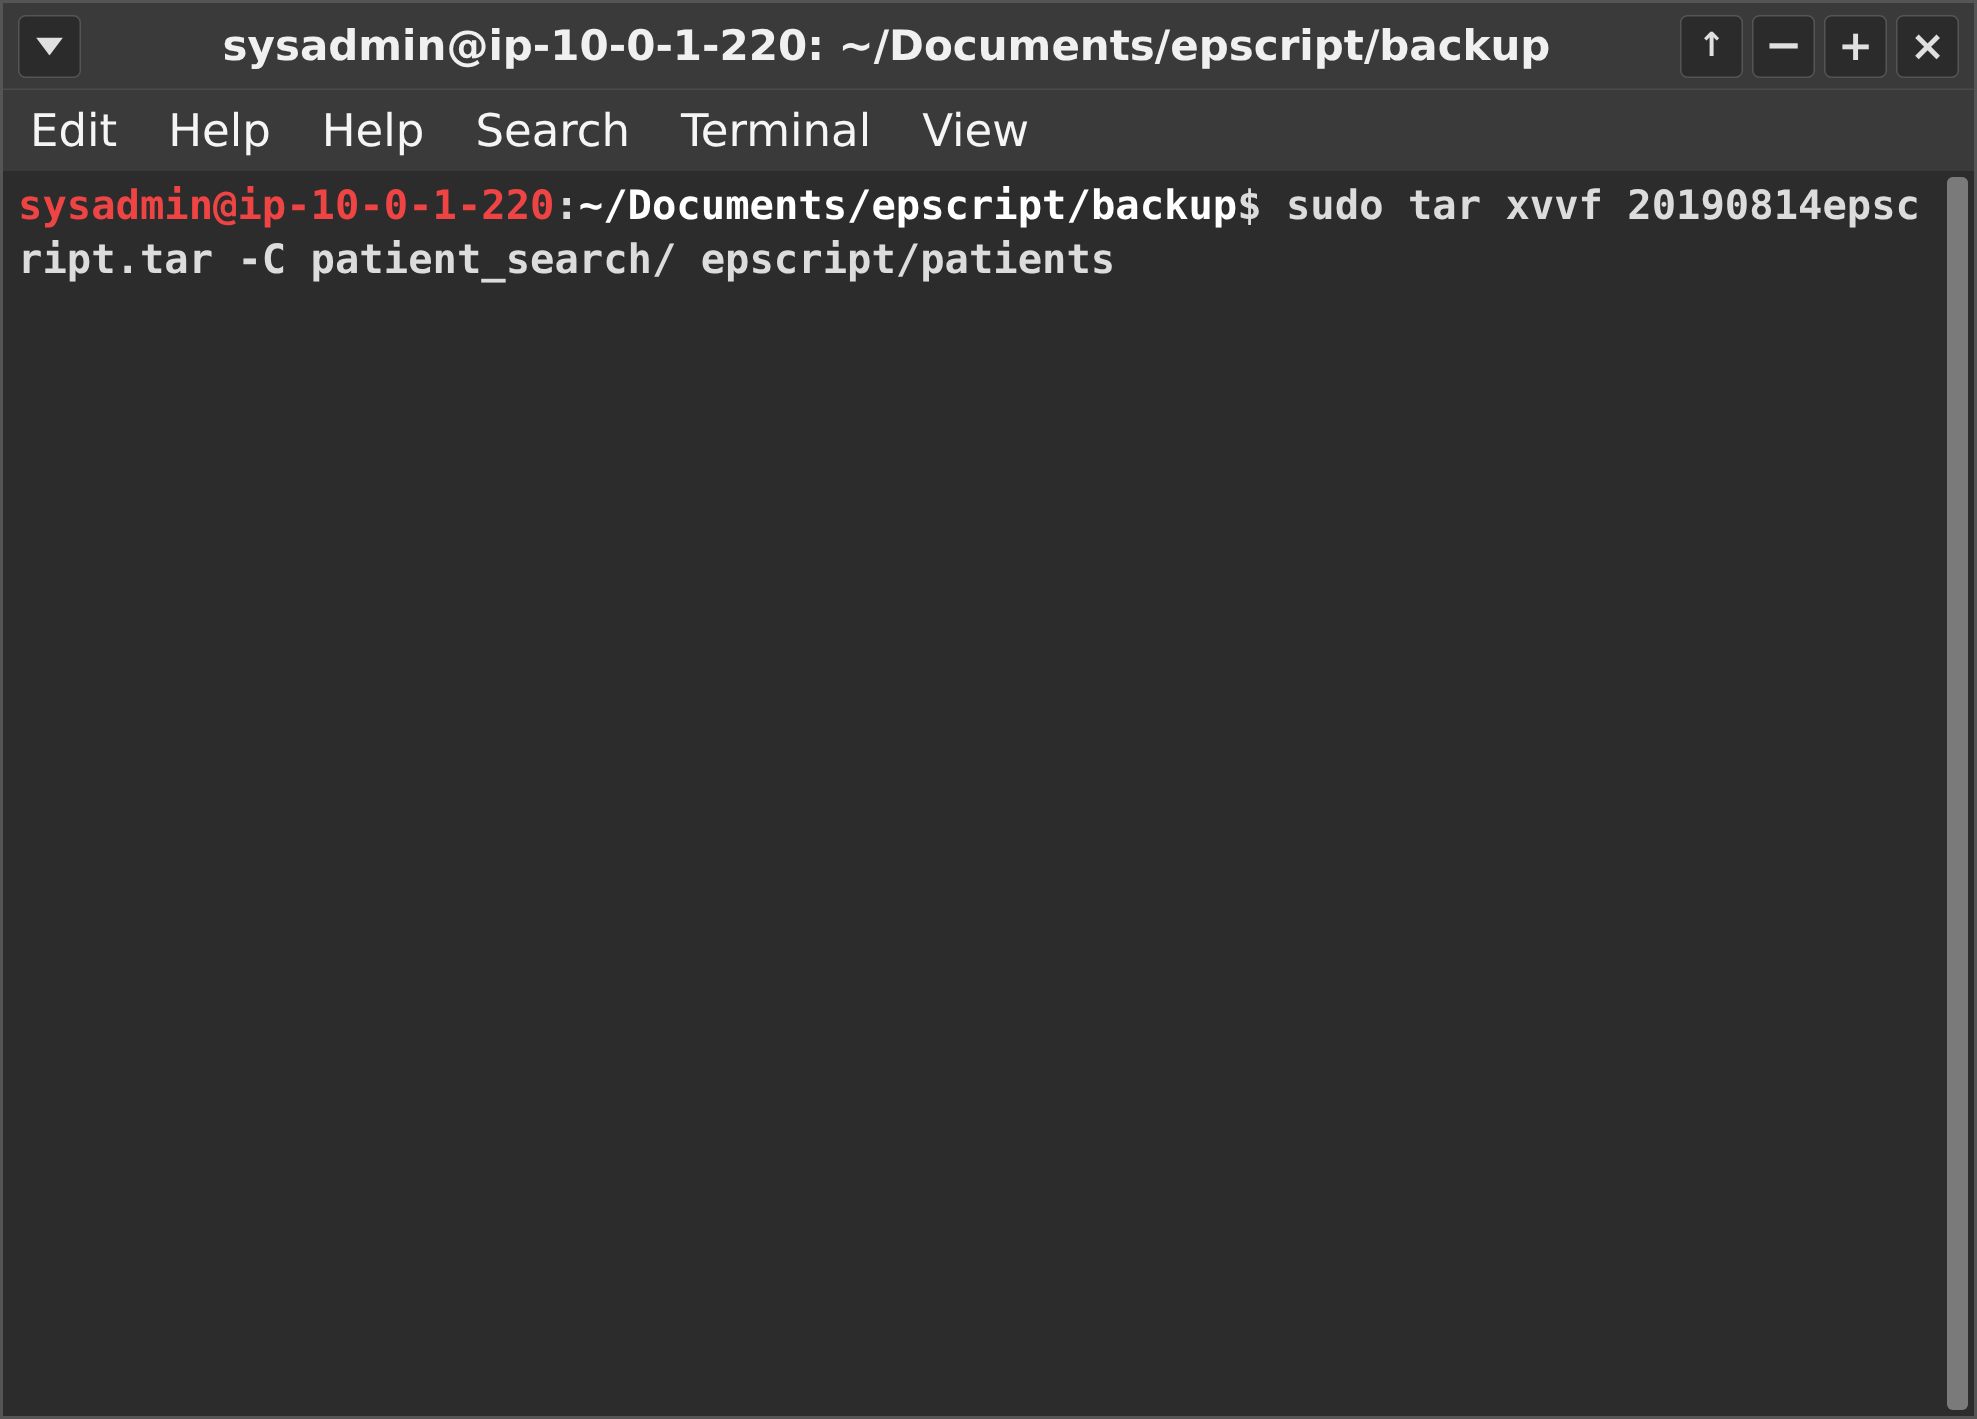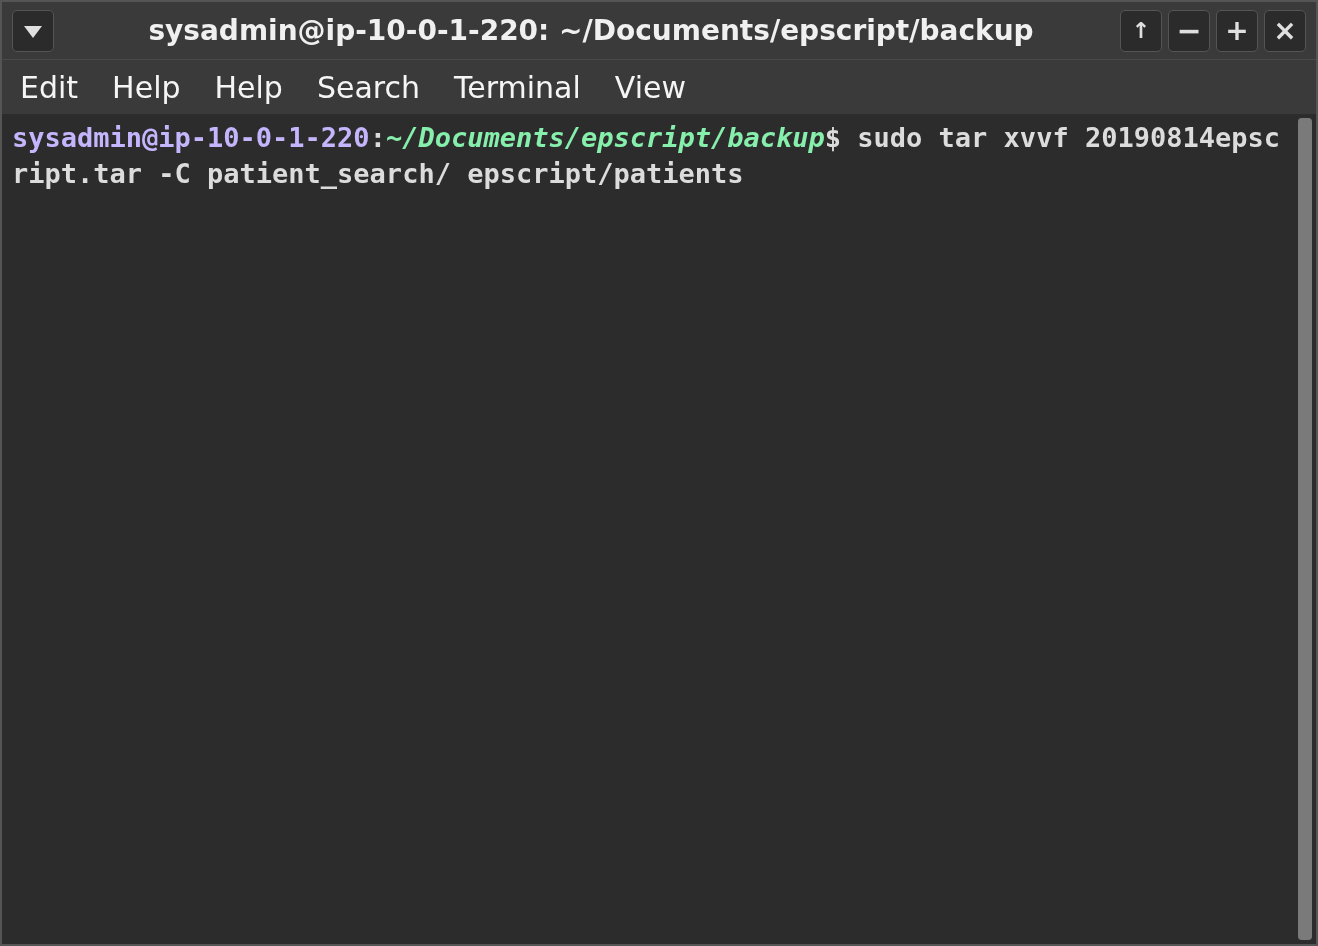--- a/index.html
+++ b/index.html
@@ -88,25 +88,24 @@
     font-family: "DejaVu Sans Mono", "Liberation Mono", monospace;
     font-size: 27px;
     font-weight: bold;
     line-height: 1.35;
     color: #dcdcdc;
     white-space: pre-wrap;
     word-break: break-all;
     overflow: hidden;
   }
   .prompt-user {
-    color: #c4b5fd;
+    color: #ef4444;
   }
   .prompt-path {
-    color: #86efac;
-    font-style: italic;
+    color: #ffffff;
   }
   .prompt-sep {
     color: #dcdcdc;
   }
   .scrollbar {
     width: 14px;
     background: #4a4a4a;
     margin: 4px 4px 4px 0;
     border-radius: 4px;
     position: relative;

